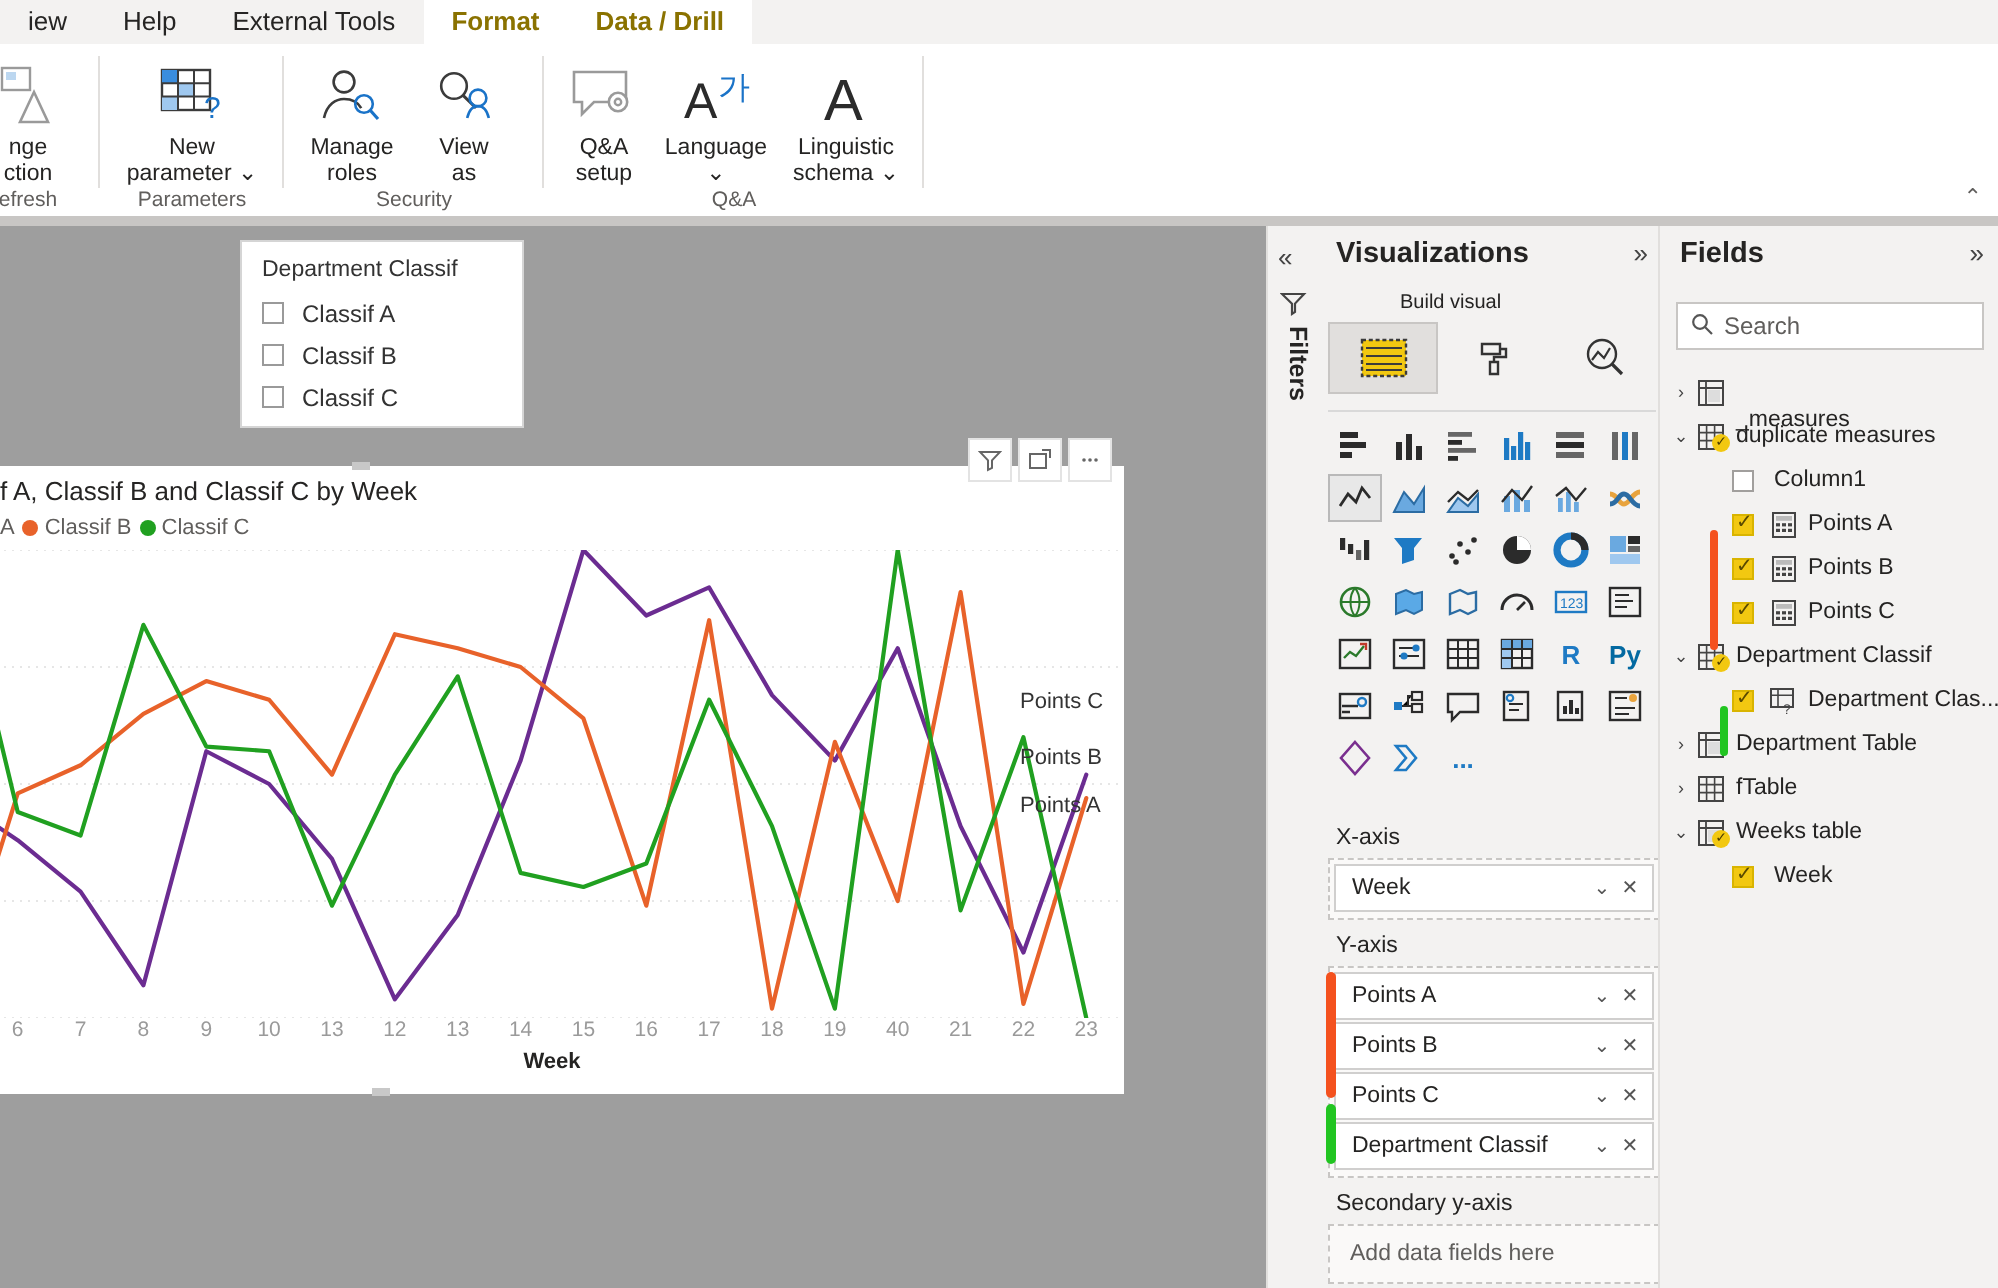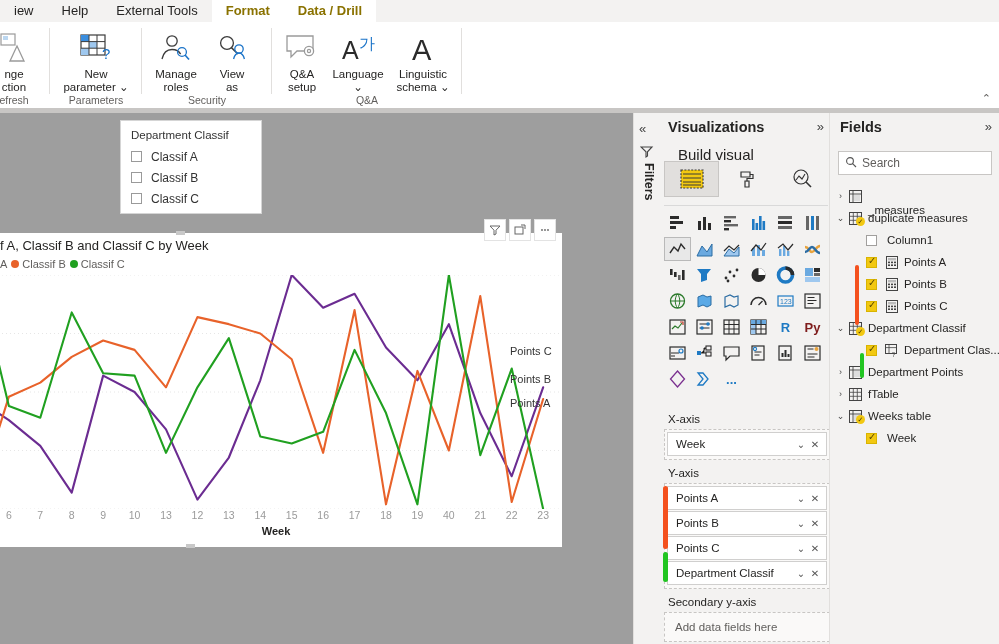--- a/index.html
+++ b/index.html
@@ -60,21 +60,21 @@
   #filters-strip { position:absolute; left:0; top:0; width:26px; height:531px; background:#f3f2f1; }
   #filters-strip .chev { position:absolute; left:5px; top:8px; font-size:13px; color:#444; }
   #filters-strip .ficon { position:absolute; left:6px; top:32px; }
   #filters-label { position:absolute; left:4px; top:50px; width:18px; font-size:12.5px; font-weight:bold; color:#252423;
                    writing-mode:vertical-rl; text-orientation:mixed; }
 
   #viz-inner { position:absolute; left:26px; top:0; width:170px; height:531px; }
   #viz-head { position:absolute; left:0; top:6px; width:170px; height:22px; }
   #viz-title { position:absolute; left:8px; top:0; font-size:14.5px; font-weight:bold; color:#252423; }
   #viz-expand { position:absolute; right:6px; top:0; font-size:13px; color:#444; }
-  #build-visual { position:absolute; left:2px; top:33px; font-size:15px; color:#252423;padding-left:16px; }
+  #build-visual { position:absolute; left:24px; top:33px; font-size:10px; color:#252423;padding-left:16px; }
 
   #viz-tabs { position:absolute; left:4px; top:48px; width:166px; height:38px; display:flex; }
   .vtab { width:55px; height:36px; display:flex; align-items:center; justify-content:center; }
   .vtab.sel { background:#e1dfdd; border:1px solid #c8c6c4; }
   #viz-tabs-divider { position:absolute; left:4px; top:92px; width:164px; height:1px; background:#d9d9d9; }
   #gallery { position:absolute; left:4px; top:97px; width:166px; display:flex; flex-wrap:wrap; }
   .vicon { width:27px; height:24px; display:flex; align-items:center; justify-content:center; margin:1px 0; }
   .vicon.sel { background:#e8e8e8; border:1px solid #b9b9b9; }
 
   
@@ -556,21 +556,21 @@
             <rect x="2" y="7" width="5" height="10" fill="#9fc8ef"></rect>
             <g stroke="#2b2b2b" stroke-width="1">
               <path d="M2 7.5h15M2 12h15M7 3v14M12 3v14"></path>
             </g>
           </svg>
         </div>
         <div class="vicon">
           <span style="font-size:13px;font-weight:bold;color:#1e7ac4;font-family:'Liberation Sans',sans-serif">R</span>
         </div>
         <div class="vicon">
-          <span style="font-size:13px;font-weight:bold;color:#7f1d1d;font-family:'Liberation Sans',sans-serif">Py</span>
+          <span style="font-size:13px;font-weight:bold;color:#0369a1;font-family:'Liberation Sans',sans-serif">Py</span>
         </div>
         <div class="vicon">
           <svg width="19" height="20" viewBox="0 0 19 20">
             <rect x="2" y="4" width="15" height="12" fill="none" stroke="#2b2b2b" stroke-width="1.2"></rect>
             <path d="M3 13h4M3 10h8" stroke="#2b2b2b" stroke-width="1.2"></path>
             <circle cx="13" cy="8" r="2" fill="none" stroke="#1e7ac4" stroke-width="1.2"></circle>
           </svg>
         </div>
         <div class="vicon">
           <svg width="19" height="20" viewBox="0 0 19 20">
@@ -786,21 +786,21 @@
       </div>
       <div class="tr" style="padding-left: 0px;">
         <span class="chev">›</span>
         <span class="tic">
           <svg width="13" height="13" viewBox="0 0 13 13">
             <rect x="0.5" y="0.5" width="12" height="12" fill="none" stroke="#444" stroke-width="1"></rect>
             <path d="M0.5 4h12M4 0.5v12" stroke="#444" stroke-width="0.9"></path>
             <rect x="5" y="5" width="6" height="6" fill="#ddd"></rect>
           </svg>
         </span>
-        <span style="margin-left: 4px;">Department Points</span>
+        <span style="margin-left: 4px;">Department Table</span>
       </div>
       <div class="tr" style="padding-left: 0px;">
         <span class="chev">›</span>
         <span class="tic">
           <svg width="13" height="13" viewBox="0 0 13 13">
             <rect x="0.5" y="0.5" width="12" height="12" fill="none" stroke="#444" stroke-width="1"></rect>
             <path d="M0.5 4.3h12M0.5 8.3h12M4.3 0.5v12M8.3 0.5v12" stroke="#444" stroke-width="0.8"></path>
           </svg>
         </span>
         <span style="margin-left: 4px;">fTable</span>

